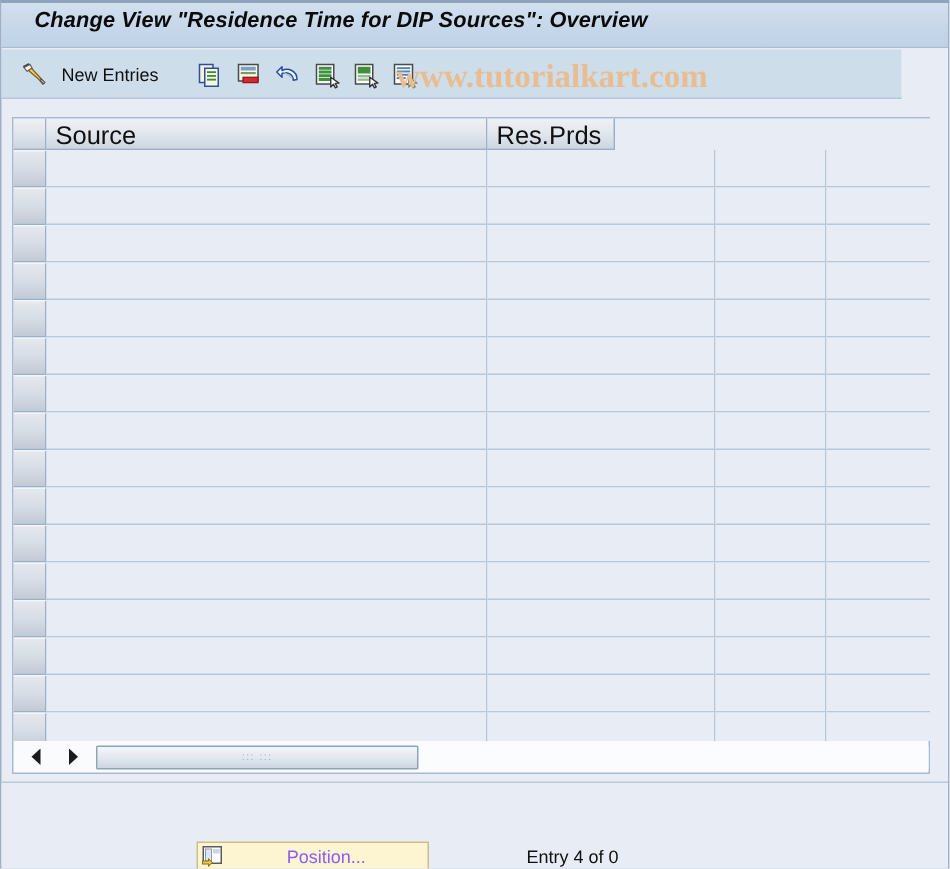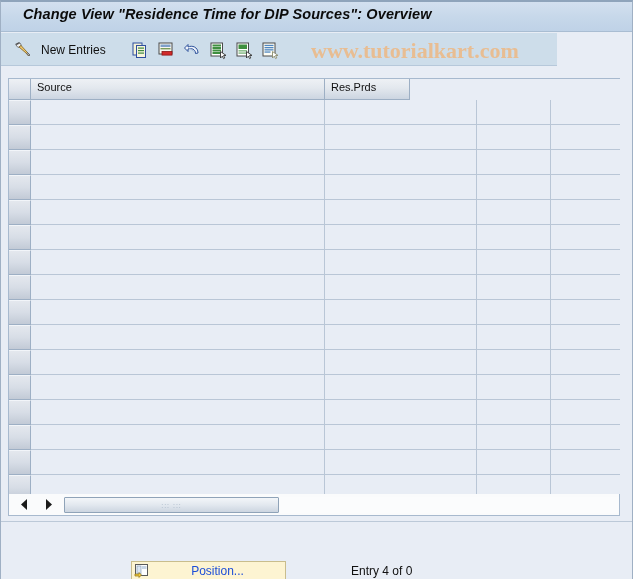--- a/index.html
+++ b/index.html
@@ -40,21 +40,21 @@
     font-style: italic;
     color: #0b0b0b;
     letter-spacing: 0.1px;
     white-space: nowrap;
   }
 
   
   .toolbar {
     position: absolute;
     left: 0; top: 31px;
-    width: 556px;
+    width: 600px;
     height: 33px;
     background: #cdddea;
     border-bottom: 1px solid #b6c8da;
   }
   .tb-inner {
     position: absolute;
     left: 12px; top: 0;
     height: 33px;
     display: flex;
     align-items: center;
@@ -80,21 +80,20 @@
     position: absolute;
     left: 263px;
     top: 36px;
     font-family: "Liberation Serif", serif;
     font-size: 22px;
     font-weight: bold;
     color: #e8bd92;
     white-space: nowrap;
     letter-spacing: 0px;
     pointer-events: none;
-    margin-left: 47px;
   }
 
   
   .grid-wrap {
     position: absolute;
     left: 7px;
     top: 76px;
     width: 612px;
     height: 424px;
     background: #e8edf5;
@@ -115,21 +114,21 @@
     background: linear-gradient(to bottom, #eef1f5 0%, #dfe4ec 55%, #cbd4e0 100%);
     border-right: 1px solid #9dafC4;
     border-bottom: 1px solid #9dafc4;
     flex: 0 0 auto;
   }
   .head-cell {
     height: 21px;
     background: linear-gradient(to bottom, #eef1f5 0%, #e3e8ee 45%, #ccd5e1 100%);
     border-right: 1px solid #9dafc4;
     border-bottom: 1px solid #9dafc4;
-    font-size: 11px;
+    font-size: 17px;
     color: #101010;
     padding: 2px 0 0 6px;
     white-space: nowrap;
     overflow: hidden;
     flex: 0 0 auto;
     cursor: pointer;
   }
   .head-filler {
     flex: 1 1 auto;
     height: 21px;
@@ -248,21 +247,21 @@
   .pos-icon {
     width: 16px; height: 16px;
     margin-left: 2px;
     flex: 0 0 auto;
     position: relative;
   }
   .pos-label {
     flex: 1 1 auto;
     text-align: center;
     font-size: 12px;
-    color: #1d4ed8;
+    color: #8b5cf6;
     white-space: nowrap;
   }
   .entry-text {
     position: absolute;
     left: 350px;
     top: 42px;
     font-size: 12px;
     color: #101010;
     white-space: nowrap;
   }

